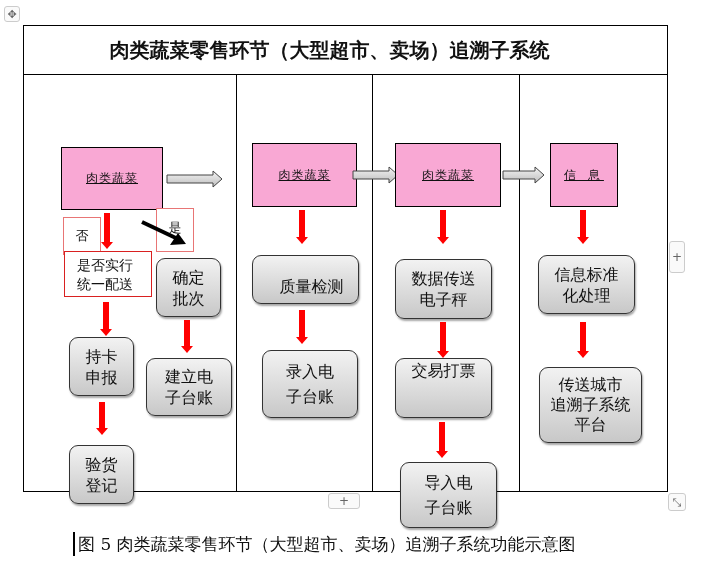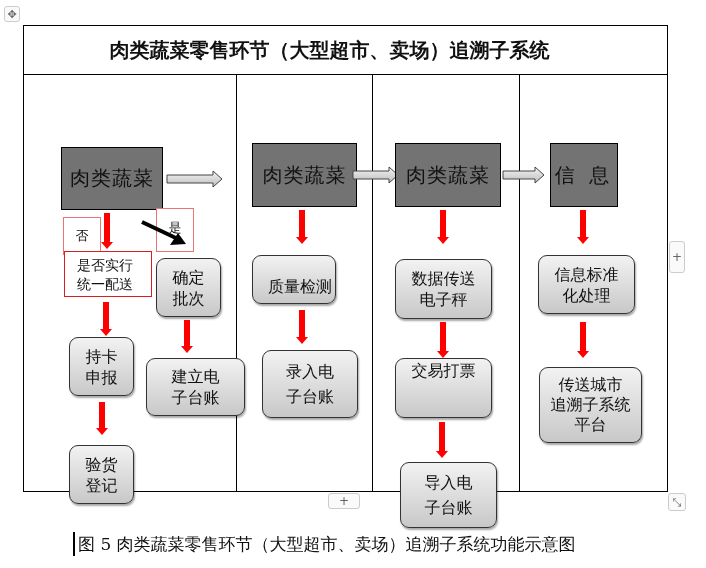--- a/index.html
+++ b/index.html
@@ -2,21 +2,21 @@
 <html><head>
 <meta charset="utf-8">
 <style>
   html,body{margin:0;padding:0;background:#fff;}
   body{width:706px;height:568px;position:relative;overflow:hidden;font-family:"DejaVu Serif","Liberation Serif",serif;color:#111;}
   .abs{position:absolute;box-sizing:border-box;}
   .frame{border:1px solid #000;}
   .vline{position:absolute;width:1px;background:#000;}
   .hline{position:absolute;height:1px;background:#000;}
   .title{display:flex;align-items:center;justify-content:center;font-family:"DejaVu Sans","Liberation Sans",sans-serif;font-weight:bold;font-size:20px;}
-  .sqbox{background:#737373;border:1px solid #000;display:flex;align-items:center;justify-content:center;font-size:20px;letter-spacing:1px;}
+  .sqbox{background:#f9a8d4;border:1px solid #000;display:flex;align-items:center;justify-content:center;font-size:12px;letter-spacing:1px;text-decoration:underline;}
   .rbox{border:1.5px solid #333;border-radius:9px;background:linear-gradient(#f2f2f2,#c8c8c8);box-shadow:1px 2px 2px rgba(0,0,0,.35);display:flex;align-items:center;justify-content:center;text-align:center;font-size:16px;line-height:21px;white-space:pre-line;}
   .lbl{border:1px solid #e87575;background:#fff;display:flex;align-items:center;justify-content:center;font-size:13px;}
   .lbl2{border:1.5px solid #d92020;background:#fff;font-size:14px;line-height:19px;padding:4px 0 0 12px;white-space:pre-line;}
   .redarrow{position:absolute;width:12px;}
   .redarrow .shaft{position:absolute;left:3px;top:0;width:6px;background:#f00;}
   .redarrow .head{position:absolute;left:0;bottom:0;width:0;height:0;border-left:6px solid transparent;border-right:6px solid transparent;border-top:7px solid #f00;}
   .tool{background:#fafafa;border:1px solid #ccc;border-radius:3px;color:#666;font-family:"DejaVu Sans",sans-serif;font-size:12px;display:flex;align-items:center;justify-content:center;}
   .caption{font-size:17px;white-space:nowrap;}
 </style>
 </head>
@@ -71,32 +71,32 @@
   </div>
 <div class="abs rbox" style="left:69px;top:445px;width:65px;height:59px;">验货
 登记</div>
 
 <div class="abs rbox" style="left:156px;top:258px;width:65px;height:59px;">确定
 批次</div>
 <div class="redarrow" style="left:181px;top:320px;height:33px;">
     <div class="shaft" style="height:27px;"></div>
     <div class="head"></div>
   </div>
-<div class="abs rbox" style="left:146px;top:358px;width:99px;height:58px;">建立电
+<div class="abs rbox" style="left:146px;top:358px;width:86px;height:58px;">建立电
 子台账</div>
 
 <div class="abs sqbox" style="left:252px;top:143px;width:105px;height:64px;">肉类蔬菜</div>
 <svg class="abs" style="left:352px;top:166px;" width="48" height="18">
   <polygon points="1,5 37,5 37,1 46,9 37,17 37,13 1,13" fill="url(#ga)" stroke="#444" stroke-width="1"></polygon>
 </svg>
 <div class="redarrow" style="left:296px;top:210px;height:34px;">
     <div class="shaft" style="height:28px;"></div>
     <div class="head"></div>
   </div>
-<div class="abs rbox" style="left:252px;top:255px;width:84px;height:49px;padding-top:14px;padding-left:12px;">质量检测</div>
+<div class="abs rbox" style="left:252px;top:255px;width:107px;height:49px;padding-top:14px;padding-left:12px;">质量检测</div>
 <div class="redarrow" style="left:296px;top:310px;height:34px;">
     <div class="shaft" style="height:28px;"></div>
     <div class="head"></div>
   </div>
 <div class="abs rbox" style="left:262px;top:350px;width:96px;height:68px;line-height:25px;">录入电
 子台账</div>
 
 <div class="abs sqbox" style="left:395px;top:143px;width:106px;height:64px;">肉类蔬菜</div>
 <svg class="abs" style="left:502px;top:166px;" width="44" height="18">
   <polygon points="1,5 33,5 33,1 42,9 33,17 33,13 1,13" fill="url(#ga)" stroke="#444" stroke-width="1"></polygon>

